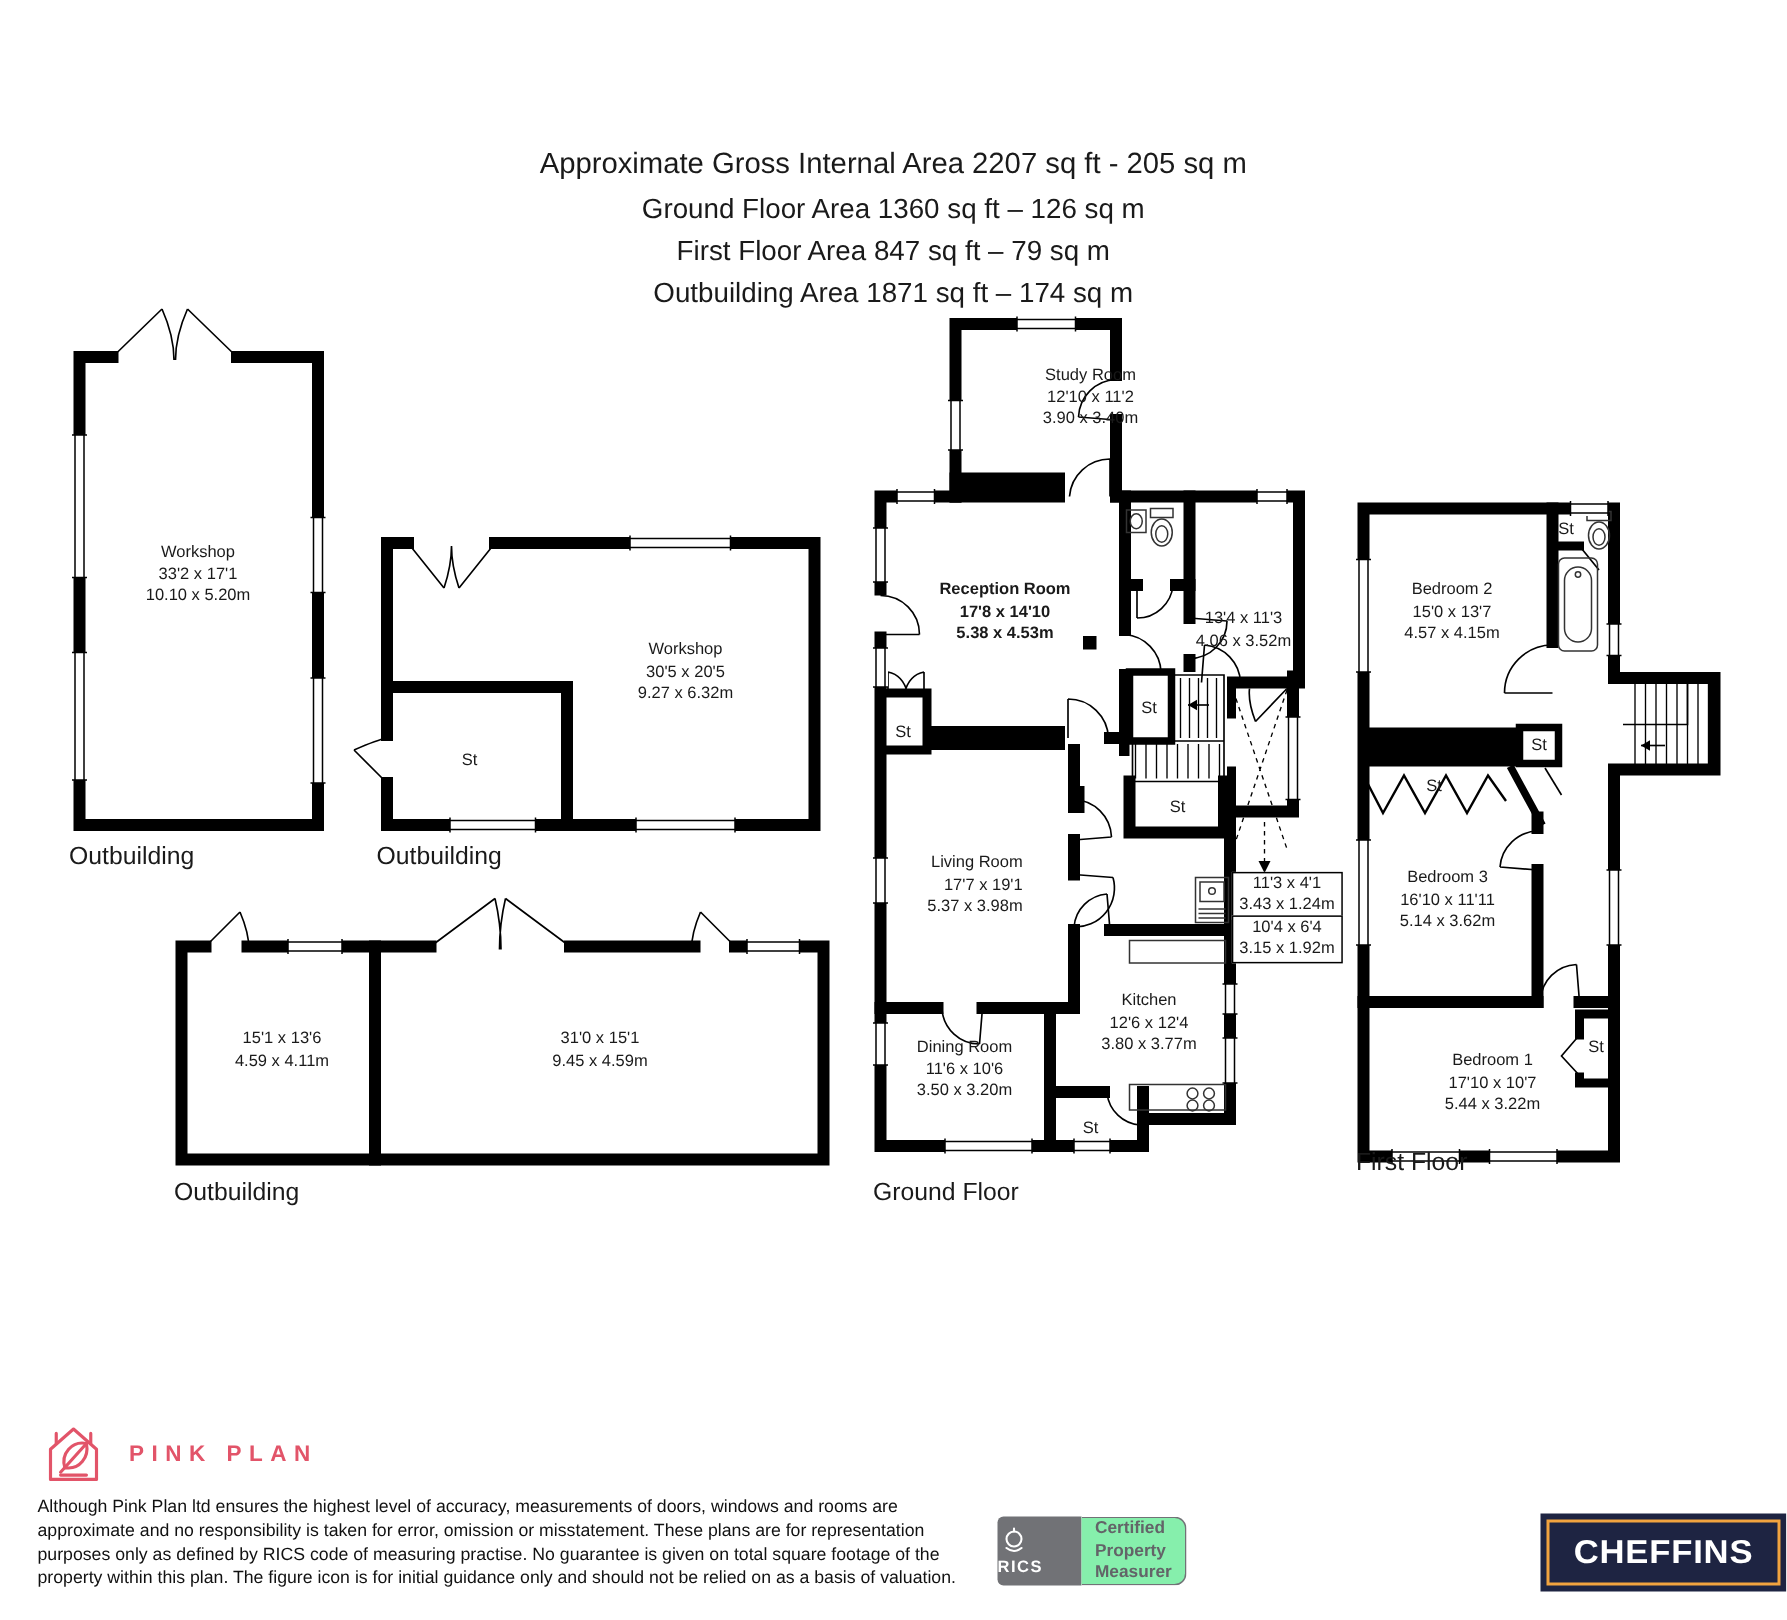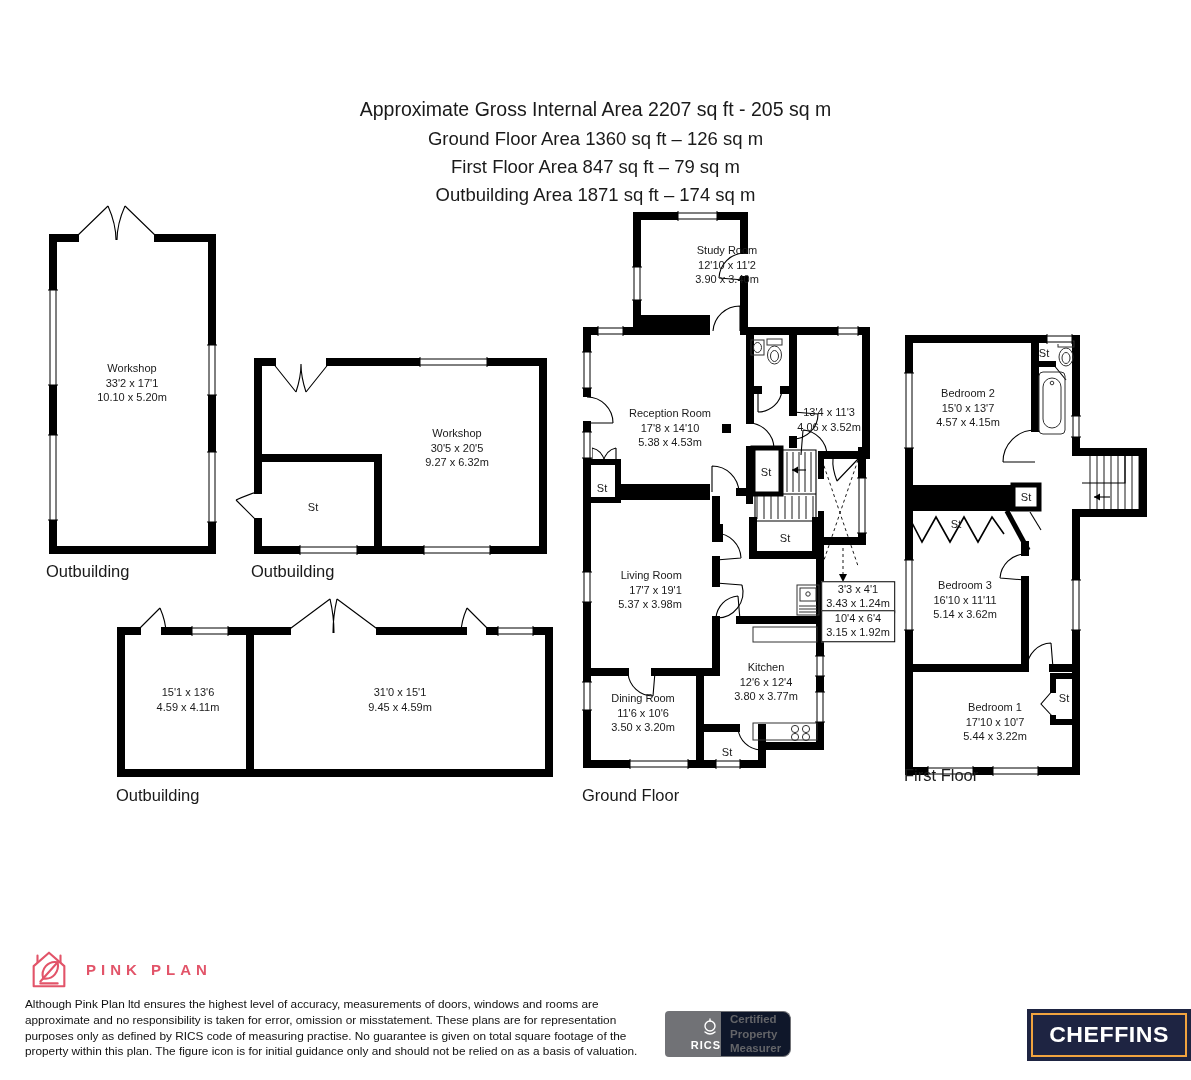--- a/index.html
+++ b/index.html
@@ -26,23 +26,23 @@
   .st-label{position:absolute;transform:translate(-50%,-50%);font-size:11px;color:#1a1a1a;}
   .dim-box{position:absolute;transform:translate(-50%,-50%);border:1.2px solid #000;background:#fff;
            font-size:11px;line-height:1.25;padding:1px 4px;text-align:center;white-space:nowrap;}
   .caption{position:absolute;font-size:16.5px;color:#1a1a1a;}
   
   .brand{position:absolute;left:26px;top:946px;display:flex;align-items:center;}
   .brand-text{color:#e25469;font-size:15px;letter-spacing:5px;font-weight:600;margin-left:14px;}
   .disclaimer{position:absolute;left:25px;top:997px;width:640px;font-size:11.8px;line-height:1.34;color:#111;}
   .rics{position:absolute;left:665px;top:1011px;display:flex;align-items:stretch;height:46px;}
   .rics-left{width:56px;background:#717276;border-radius:4px 0 0 4px;display:flex;flex-direction:column;
-             align-items:flex-end;justify-content:center;color:#fff;}
+             align-items:flex-start;justify-content:center;color:#fff;}
   .rics-left .rics-word{font-size:11px;font-weight:bold;letter-spacing:1px;margin-top:1px;}
-  .rics-right{border:1.6px solid #717276;border-left:none;border-radius:0 8px 8px 0;background:#0f172a;
+  .rics-right{border:1.6px solid #717276;border-left:none;border-radius:0 8px 8px 0;background:#86efac;
               padding:3px 9px;display:flex;flex-direction:column;justify-content:center;
               color:#636468;font-weight:bold;font-size:11.5px;line-height:1.25;}
   .cheffins{position:absolute;left:1027px;top:1009px;width:164px;height:52px;background:#1e2442;}
   .cheffins .inner{position:absolute;left:4px;top:4px;right:4px;bottom:4px;border:2.5px solid #f1a33f;
                    display:flex;align-items:center;justify-content:center;}
   .cheffins .word{color:#fff;font-weight:bold;font-size:22px;letter-spacing:0.5px;
                   transform:scaleX(1.05);}
 </style>
 </head>
 <body>
@@ -289,21 +289,21 @@
   <div class="room-label" style="left:400px;top:700px;">
     <div>31'0 x 15'1</div>
     <div>9.45 x 4.59m</div>
   </div>
 
   <div class="room-label" style="left:690px;top:265px;margin-left:37px;">
     <div>Study Room</div>
     <div>12'10 x 11'2</div>
     <div>3.90 x 3.40m</div>
   </div>
-  <div class="room-label" style="left:670px;top:428px;">
+  <div class="room-label" style="left:670px;top:408px;font-weight:bold;">
     <div>Reception Room</div>
     <div>17'8 x 14'10</div>
     <div>5.38 x 4.53m</div>
   </div>
   <div class="room-label" style="left:829px;top:420px;">
     <div>13'4 x 11'3</div>
     <div>4.06 x 3.52m</div>
   </div>
   <div class="room-label" style="left:650px;top:590px;text-align:right;">
     <div>Living Room</div>
@@ -314,21 +314,21 @@
     <div>Kitchen</div>
     <div>12'6 x 12'4</div>
     <div>3.80 x 3.77m</div>
   </div>
   <div class="room-label" style="left:643px;top:713px;">
     <div>Dining Room</div>
     <div>11'6 x 10'6</div>
     <div>3.50 x 3.20m</div>
   </div>
   <div class="dim-box" style="left:858px;top:597px;">
-    <div>3'3 x 4'1</div>
+    <div>11'3 x 4'1</div>
     <div>3.43 x 1.24m</div>
   </div>
   <div class="dim-box" style="left:858px;top:626px;">
     <div>10'4 x 6'4</div>
     <div>3.15 x 1.92m</div>
   </div>
   <div class="st-label" style="left:602px;top:488px;">St</div>
   <div class="st-label" style="left:766px;top:472px;">St</div>
   <div class="st-label" style="left:785px;top:538px;">St</div>
   <div class="st-label" style="left:727px;top:752px;">St</div>

